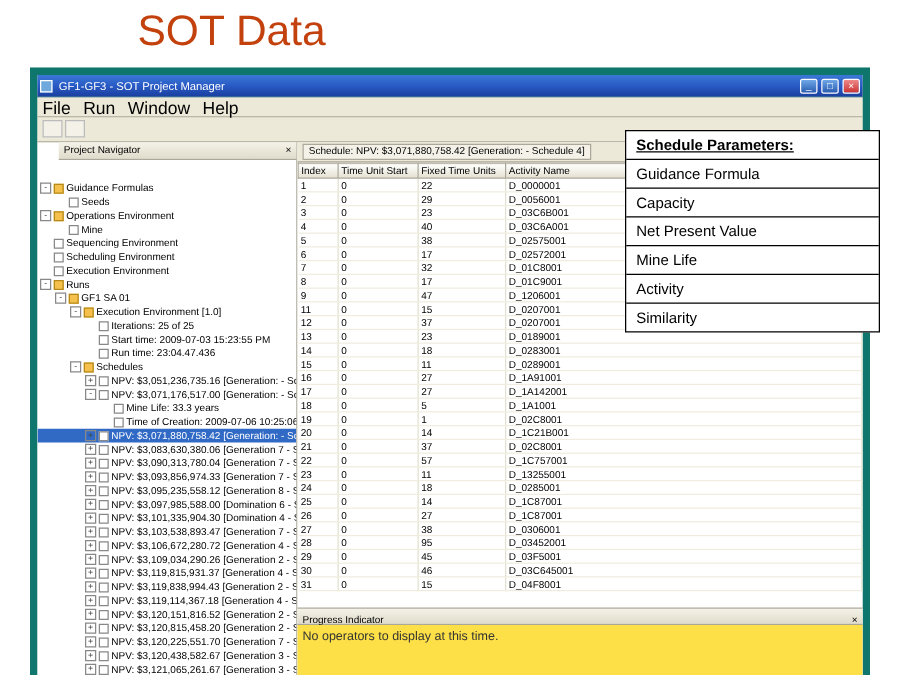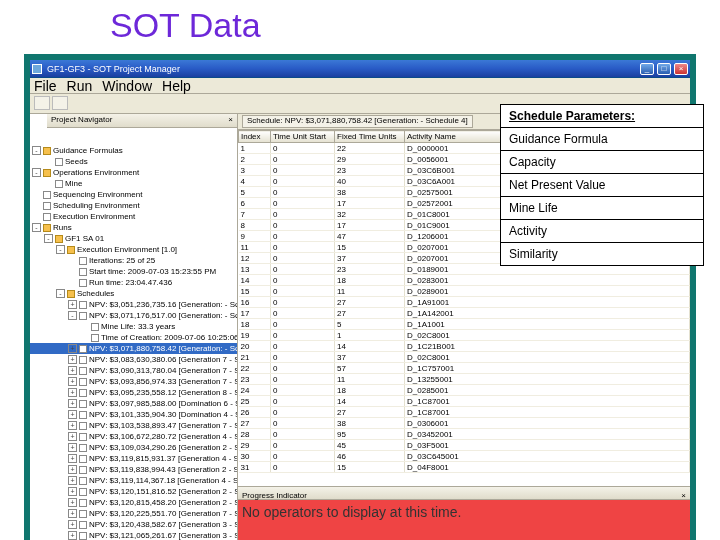--- a/index.html
+++ b/index.html
@@ -10,21 +10,21 @@
     background: #fff;
     position: relative;
     overflow: hidden;
   }
   .slide-title {
     position: absolute;
     top: 6px;
     left: 110px;
     font-size: 34px;
     font-weight: 400;
-    color: #6d28d9;
+    color: #c2410c;
   }
   .app-window {
     position: absolute;
     top: 54px;
     left: 24px;
     width: 672px;
     height: 492px;
     border: 6px solid #0f766e;
     background: #ece9d8;
     font-size: 9px;
@@ -178,22 +178,22 @@
   .progress-header {
     height: 14px;
     background: linear-gradient(180deg,#f4f2e8,#e0dccb);
     border-top: 1px solid #aca899;
     border-bottom: 1px solid #aca899;
     font-size: 8px; padding: 4px 4px;
     display: flex; justify-content: space-between;
   }
   .progress-body {
     height: 40px;
-    background: #ef4444;
-    font-size: 14px;
+    background: #fde047;
+    font-size: 10px;
     padding: 4px;
     color: #333;
   }
   
   .overlay {
     position: absolute;
     top: 104px;
     right: 16px;
     width: 204px;
     background: #fff;

